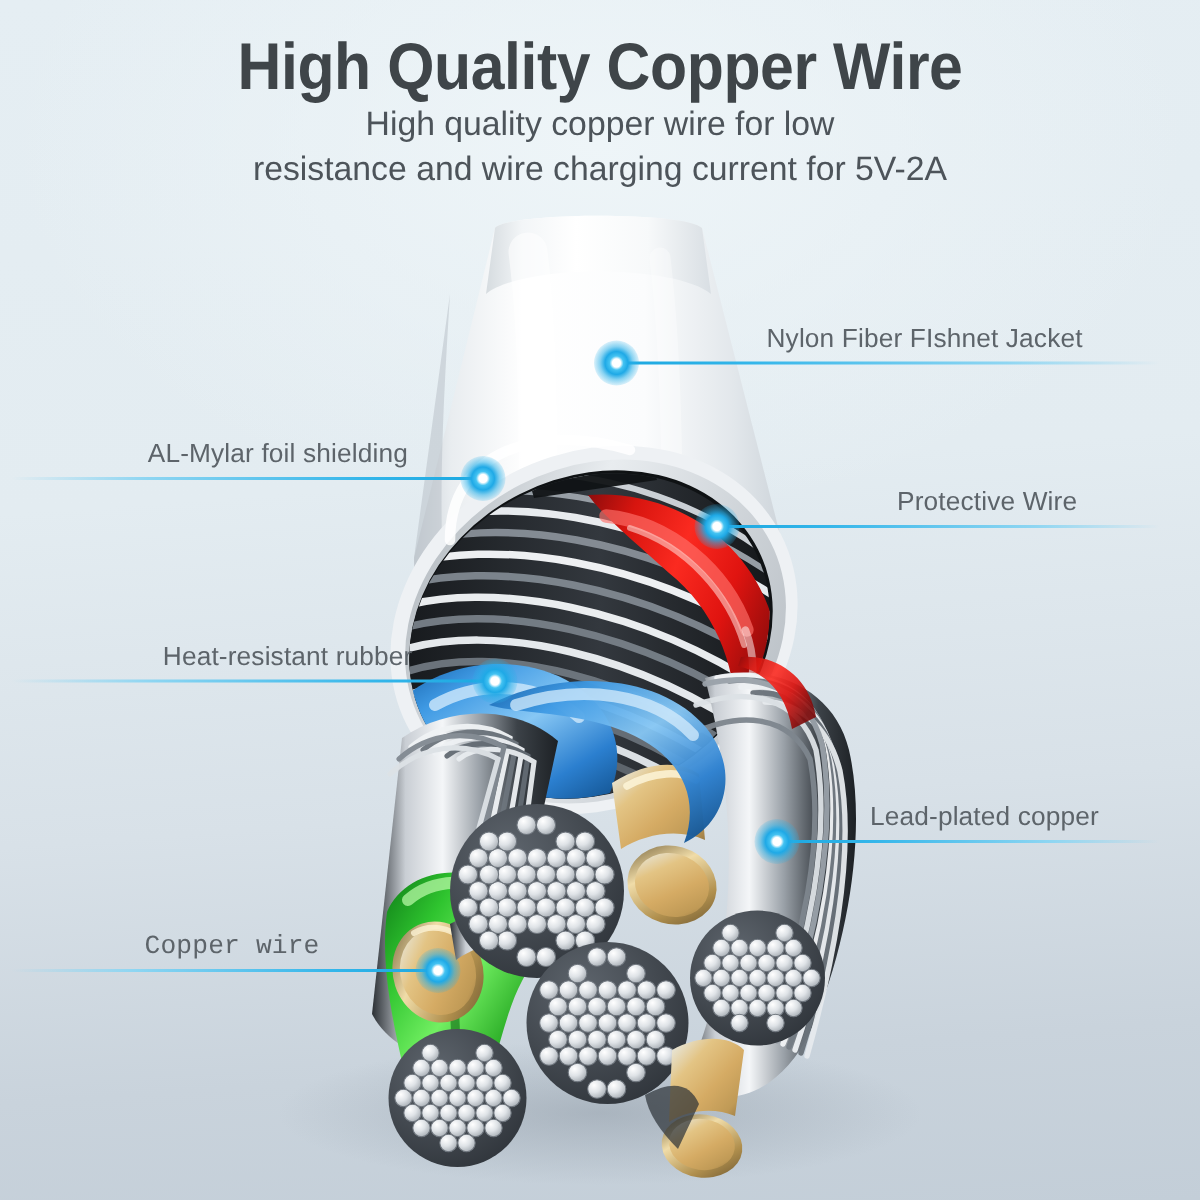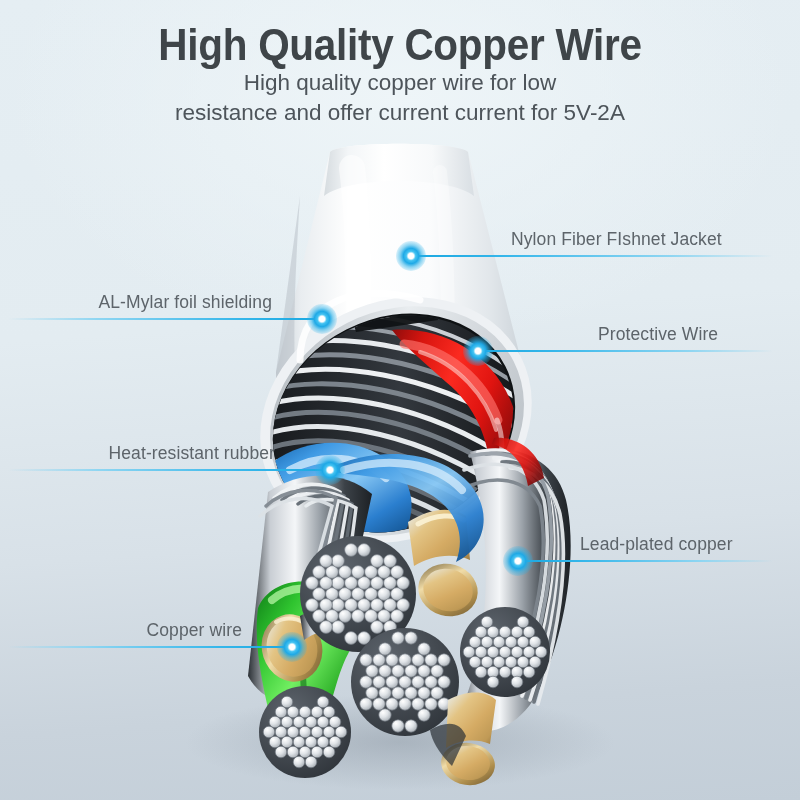--- a/index.html
+++ b/index.html
@@ -73,21 +73,21 @@
 </style>
 </head>
 <body>
 
 <div id="stage">
 
   <div class="head">
     <div class="title">High Quality Copper Wire</div>
     <div class="subtitle">
       <div>High quality copper wire for low</div>
-      <div>resistance and offer current current for 5V-2A</div>
+      <div>resistance and wire charging current for 5V-2A</div>
     </div>
   </div>
 
   <svg width="800" height="800" viewBox="0 0 800 800" style="position:absolute;left:0;top:0">
     <defs>
       <linearGradient id="gJacket" x1="0" y1="0" x2="1" y2="0">
         <stop offset="0" stop-color="#c9d0d6"></stop>
         <stop offset="0.10" stop-color="#e9edf0"></stop>
         <stop offset="0.30" stop-color="#ffffff"></stop>
         <stop offset="0.62" stop-color="#fbfcfd"></stop>
@@ -511,49 +511,49 @@
         <path d="M344 470 C 388 456, 436 462, 462 490" stroke="#d6ecfc" stroke-width="8" fill="none" opacity="0.75" stroke-linecap="round"></path>
       </g>
 
       <path d="M494 438 C 518 436, 540 452, 544 478 L 528 486
                C 524 462, 510 448, 492 444 Z" fill="url(#gRed)" opacity="0.9"></path>
 
       <path d="M430 730 C 448 720, 460 722, 466 736 L 452 766 C 440 754, 432 742, 430 730 Z" fill="#2b3036" opacity="0.7"></path>
     </g>
   </svg>
 
-  <div class="callout right" style="left:411px; top:227px; width:362px; height:30px;text-align:right;">
+  <div class="callout right" style="left:411px; top:213px; width:362px; height:30px;text-align:right;">
     <span class="lbl" style="left:100px;">Nylon Fiber FIshnet Jacket</span>
     <span class="line"></span>
     <span class="dot"></span>
   </div>
 
   <div class="callout left" style="left:8px; top:290px; width:314px; height:30px;">
     <span class="lbl" style="right:50px;margin-top:40px;">AL-Mylar foil shielding</span>
     <span class="line"></span>
     <span class="dot"></span>
   </div>
 
   <div class="callout right" style="left:478px; top:322px; width:295px; height:30px;">
     <span class="lbl" style="left:120px;">Protective Wire</span>
     <span class="line"></span>
     <span class="dot"></span>
   </div>
 
-  <div class="callout left" style="left:8px; top:425px; width:322px; height:30px;margin-top:16px;">
+  <div class="callout left" style="left:8px; top:425px; width:322px; height:30px;">
     <span class="lbl" style="right:55px;">Heat-resistant rubber</span>
     <span class="line"></span>
     <span class="dot"></span>
   </div>
 
   <div class="callout right" style="left:518px; top:532px; width:255px; height:30px;">
     <span class="lbl" style="left:62px;">Lead-plated copper</span>
     <span class="line"></span>
     <span class="dot"></span>
   </div>
 
   <div class="callout left" style="left:8px; top:618px; width:284px; height:30px;">
-    <span class="lbl" style="right:50px;">Copper wire</span>
+    <span class="lbl" style="right:79px;font-family:Liberation Mono, monospace;">Copper wire</span>
     <span class="line"></span>
     <span class="dot"></span>
   </div>
 
 </div>
 
 </body></html>

